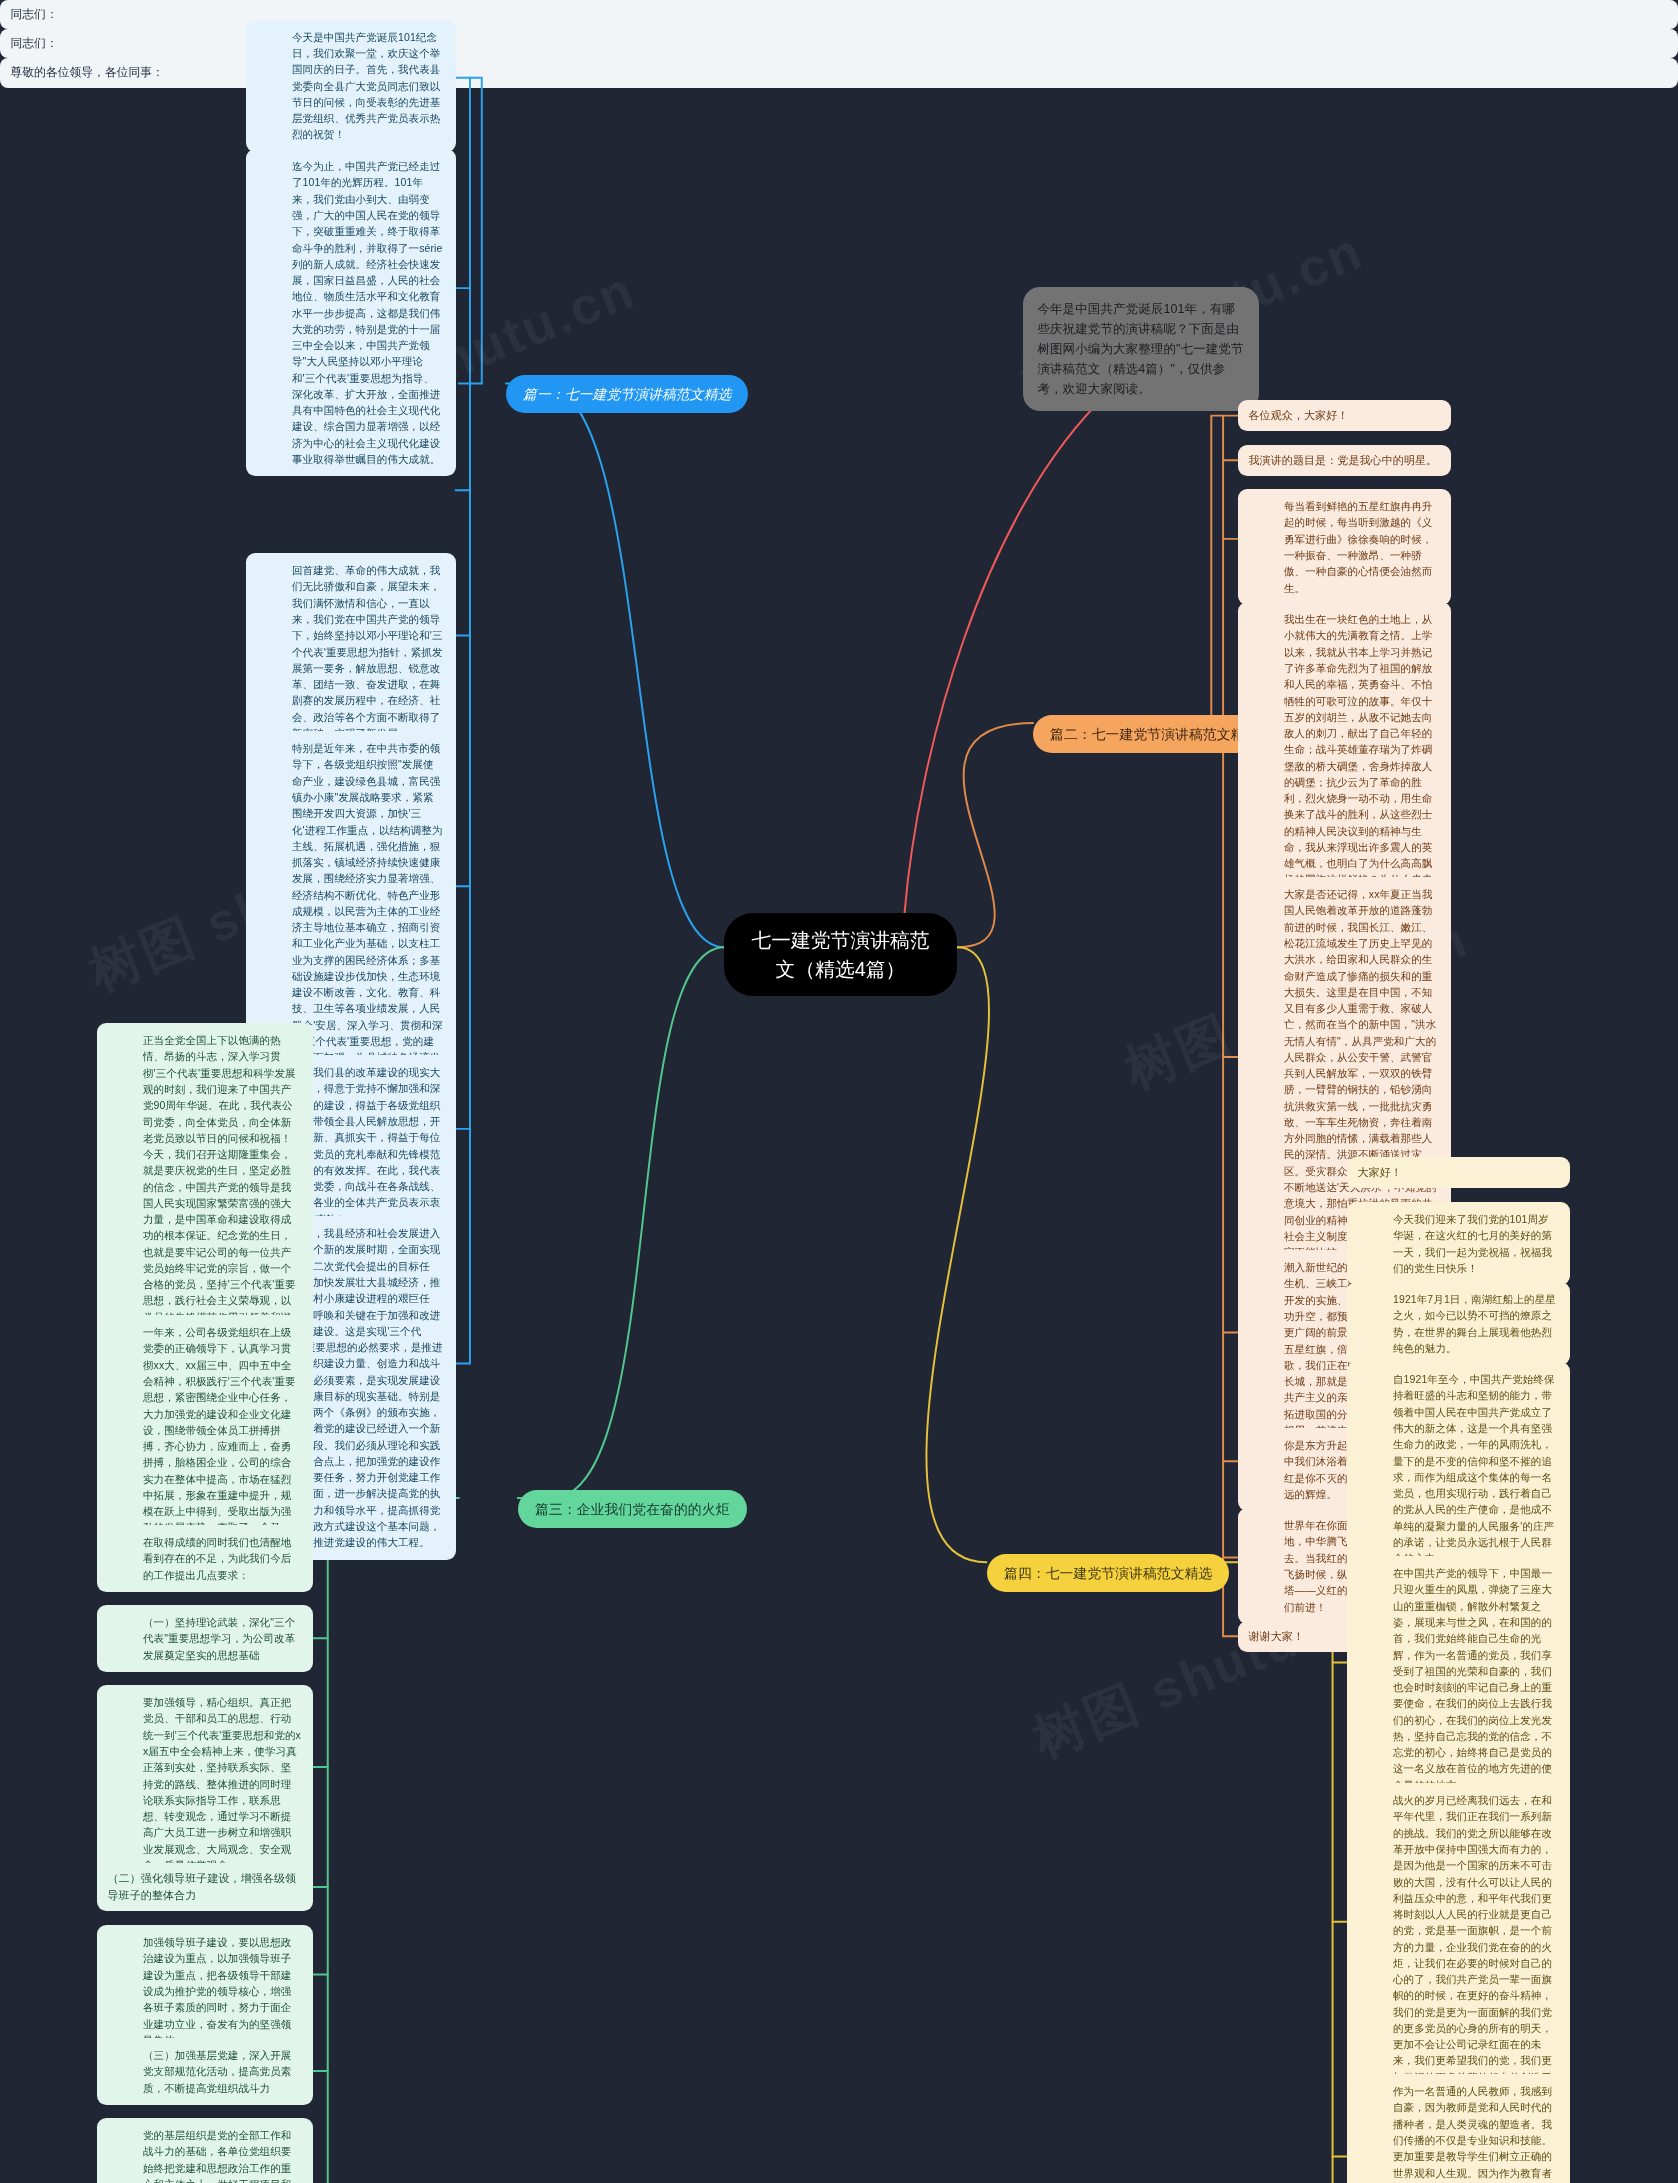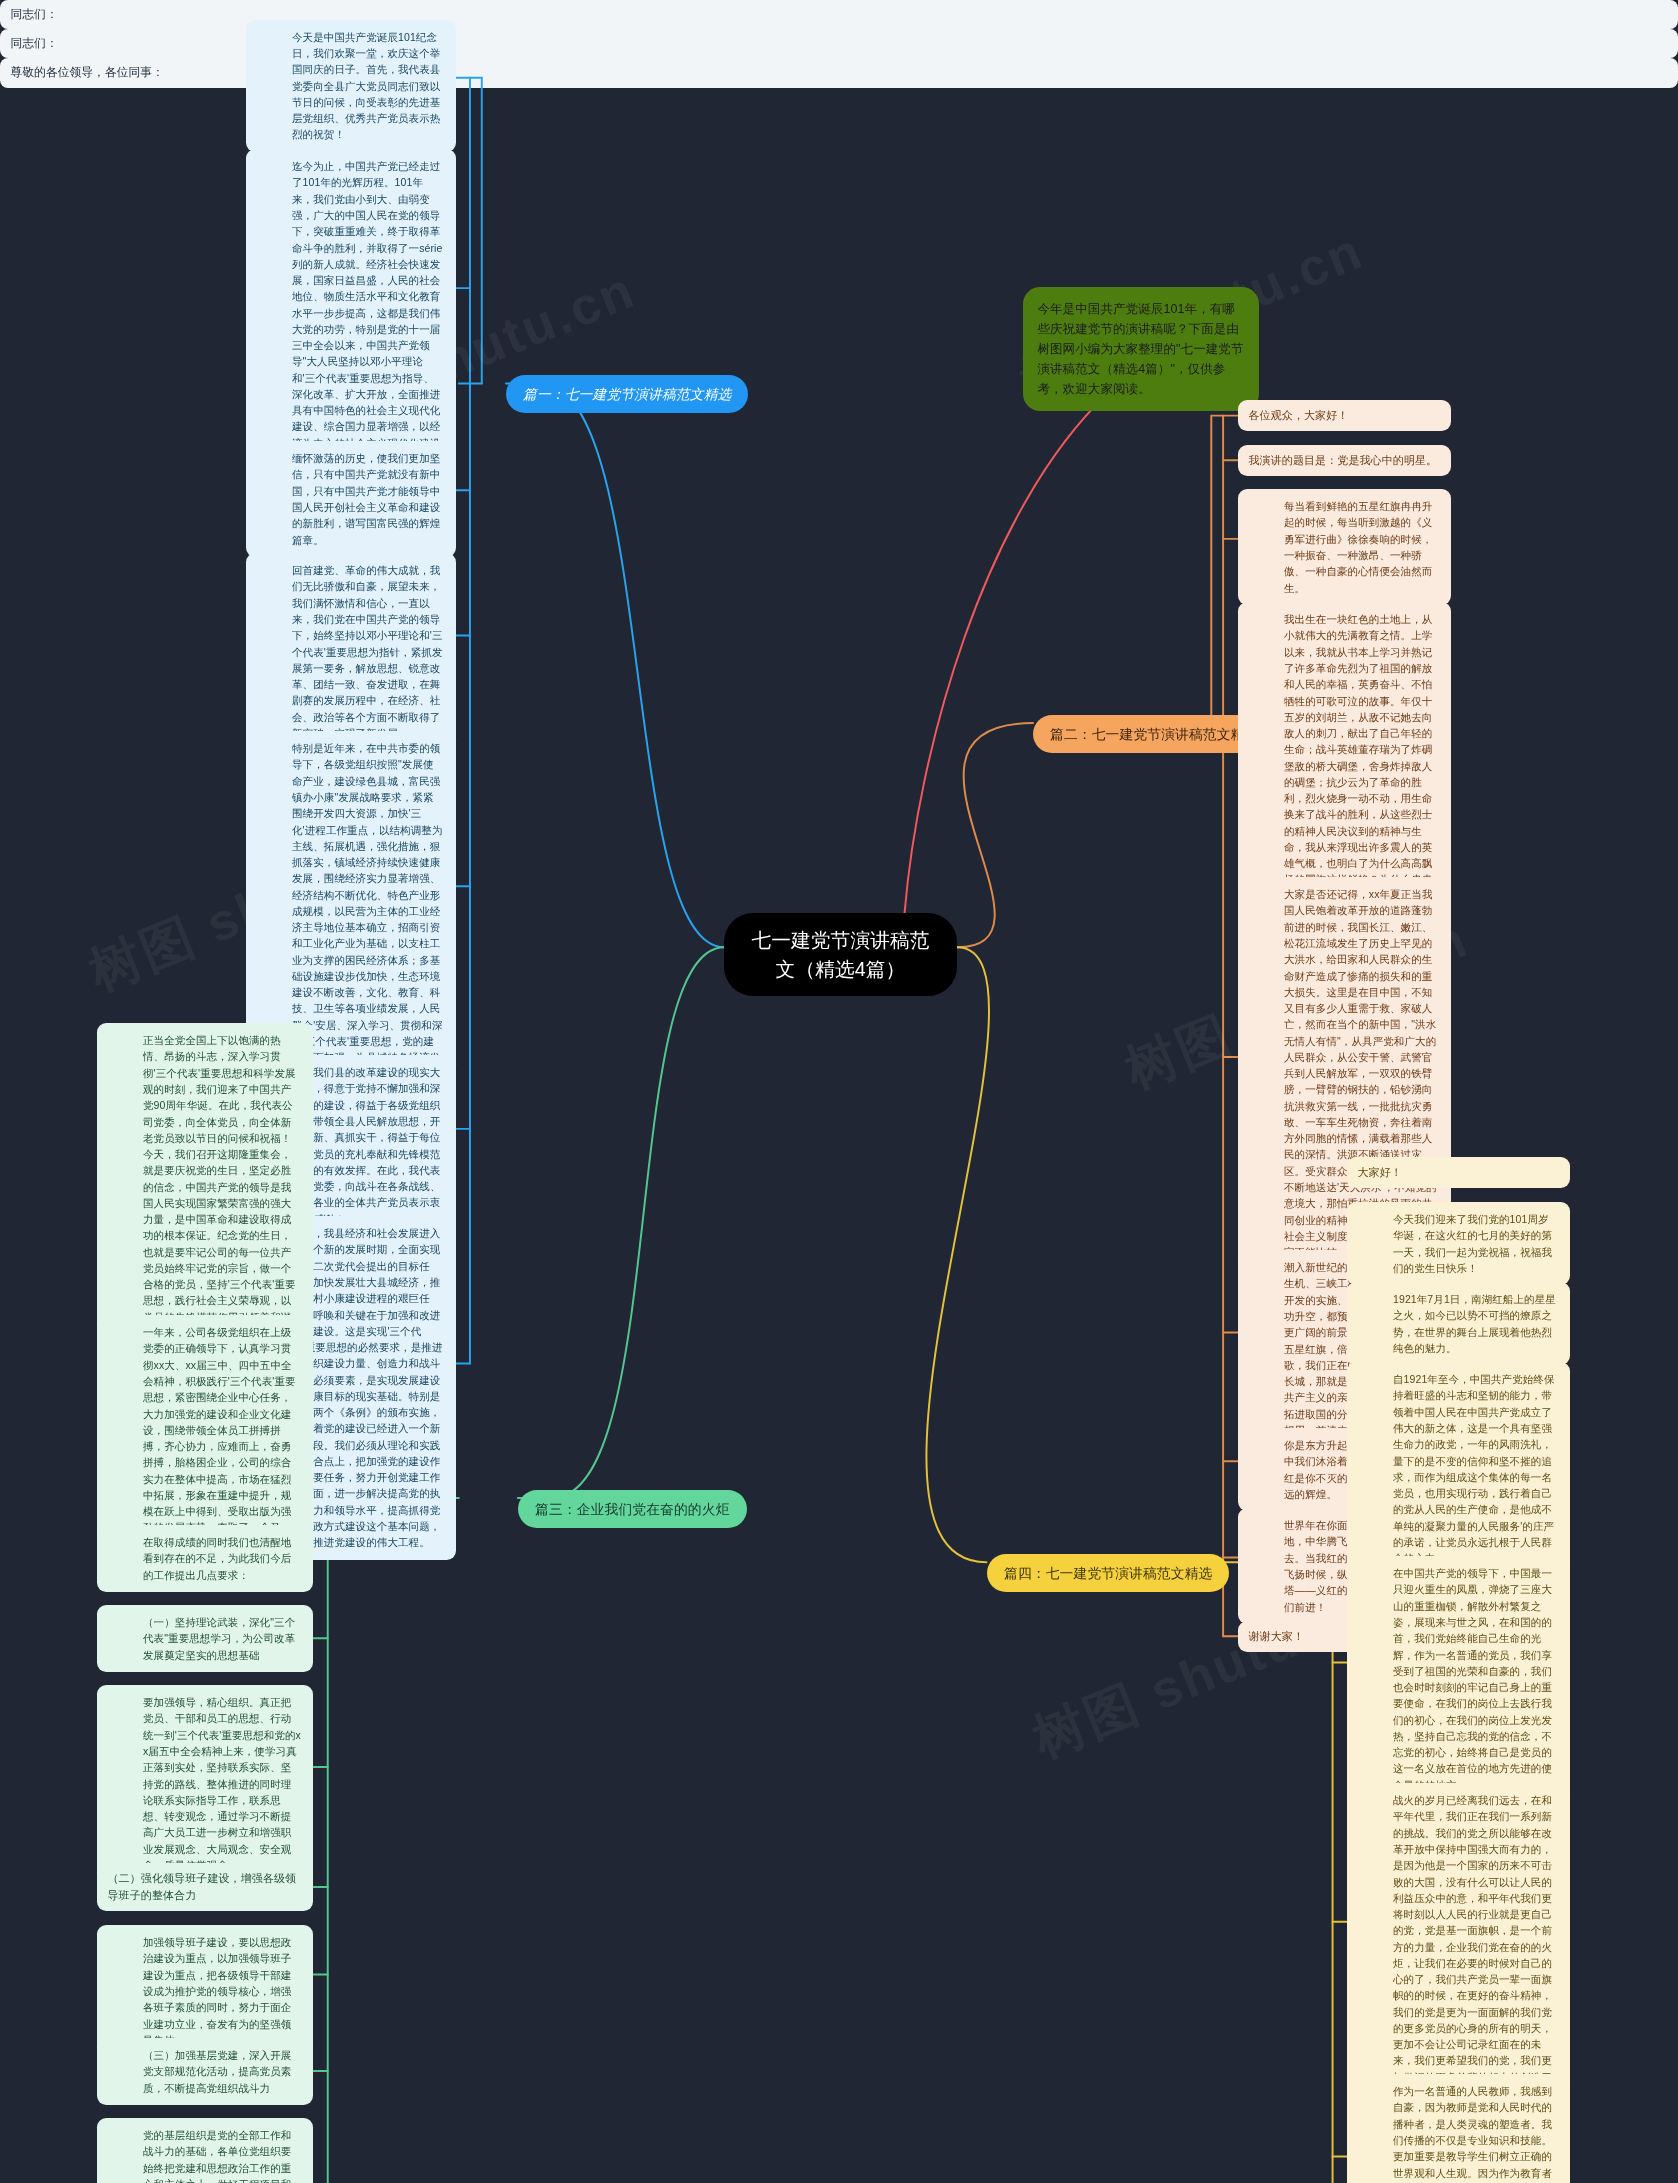--- a/index.html
+++ b/index.html
@@ -60,21 +60,21 @@
     white-space: nowrap;
     color: #13233a;
   }
   .branch.b1 { background: #2196f3; color:#ffffff;font-style:italic; }
   .branch.b2 { background: #f5a55d; color:#3b2410; }
   .branch.b3 { background: #63d69c; color:#13372a; }
   .branch.b4 { background: #f5d23d; color:#3b3310; }
 
   
   .summary {
-    background: #4d7c0f;
+    background: #737373;
     color: #1c1c20;
     font-size: 12.5px;
     border-radius: 17px;
     padding: 11.8px 14.4px;
     line-height: 1.6;
   }
   
   .leaf { font-size: 10.5px; padding-left: 46px; }
   .leaf.c1 { background: #e4f2fb; color: #16465f; }
   .leaf.c2 { background: #fbeade; color: #6a3a13; }
@@ -155,21 +155,20 @@
   <div class="wm" style="left:1010px;top:282px;transform:rotate(-22deg);">树图 shutu.cn</div>
   <div class="wm" style="left:79px;top:872px;transform:rotate(-22deg);">树图 shutu.cn</div>
   <div class="wm" style="left:1115px;top:970px;transform:rotate(-22deg);">树图 shutu.cn</div>
   <div class="wm" style="left:1023px;top:1639px;transform:rotate(-22deg);">树图 shutu.cn</div>
 <div class="node root" style="left:724px;top:913px;width:233px;">七一建党节演讲稿范文（精选4篇）</div>
     <div class="node summary" style="left:1023px;top:287px;width:236px;">今年是中国共产党诞辰101年，有哪些庆祝建党节的演讲稿呢？下面是由树图网小编为大家整理的"七一建党节演讲稿范文（精选4篇）"，仅供参考，欢迎大家阅读。</div>
     <div class="node branch b1" style="left:506px;top:375px;">篇一：七一建党节演讲稿范文精选</div>
     <div class="label-pill" style="left:459px;top:378px;">同志们：</div>
     <div class="node leaf c1" style="left:246px;top:19.7px;width:210px;">今天是中国共产党诞辰101纪念日，我们欢聚一堂，欢庆这个举国同庆的日子。首先，我代表县党委向全县广大党员同志们致以节日的问候，向受表彰的先进基层党组织、优秀共产党员表示热烈的祝贺！</div>
     <div class="node leaf c1" style="left:246px;top:149px;width:210px;">迄今为止，中国共产党已经走过了101年的光辉历程。101年来，我们党由小到大、由弱变强，广大的中国人民在党的领导下，突破重重难关，终于取得革命斗争的胜利，并取得了一série列的新人成就。经济社会快速发展，国家日益昌盛，人民的社会地位、物质生活水平和文化教育水平一步步提高，这都是我们伟大党的功劳，特别是党的十一届三中全会以来，中国共产党领导"大人民坚持以邓小平理论和'三个代表'重要思想为指导、深化改革、扩大开放，全面推进具有中国特色的社会主义现代化建设、综合国力显著增强，以经济为中心的社会主义现代化建设事业取得举世瞩目的伟大成就。</div>
-    <div class="node leaf c1" style="left:246px;top:441px;width:210px;">缅怀激荡的历史，使我们更加坚信，只有中国共产党就没有新中国，只有中国共产党才能领导中国人民开创社会主义革命和建设的新胜利，谱写国富民强的辉煌篇章。</div>
     <div class="node leaf c1" style="left:246px;top:553px;width:210px;">回首建党、革命的伟大成就，我们无比骄傲和自豪，展望未来，我们满怀激情和信心，一直以来，我们党在中国共产党的领导下，始终坚持以邓小平理论和'三个代表'重要思想为指针，紧抓发展第一要务，解放思想、锐意改革、团结一致、奋发进取，在舞剧赛的发展历程中，在经济、社会、政治等各个方面不断取得了新突破、实现了新发展。</div>
     <div class="node leaf c1" style="left:246px;top:731px;width:210px;">特别是近年来，在中共市委的领导下，各级党组织按照"发展使命产业，建设绿色县城，富民强镇办小康"发展战略要求，紧紧围绕开发四大资源，加快'三化'进程工作重点，以结构调整为主线、拓展机遇，强化措施，狠抓落实，镇域经济持续快速健康发展，围绕经济实力显著增强、经济结构不断优化、特色产业形成规模，以民营为主体的工业经济主导地位基本确立，招商引资和工业化产业为基础，以支柱工业为支撑的困民经济体系；多基础设施建设步伐加快，生态环境建设不断改善，文化、教育、科技、卫生等各项业绩发展，人民群众'安居、深入学习、贯彻和深化'三个代表'重要思想，党的建设全面加强，为县域特色经济发展提供了坚强的组织保证。</div>
     <div class="node leaf c1" style="left:246px;top:1055px;width:210px;">纵观我们县的改革建设的现实大变化，得意于党持不懈加强和深沉党的建设，得益于各级党组织团结带领全县人民解放思想，开拓创新、真抓实干，得益于每位共产党员的充札奉献和先锋模范作用的有效发挥。在此，我代表xx县党委，向战斗在各条战线、各行各业的全体共产党员表示衷心的感谢！</div>
     <div class="node leaf c1" style="left:246px;top:1216px;width:210px;">当前，我县经济和社会发展进入了一个新的发展时期，全面实现县十二次党代会提出的目标任务，加快发展壮大县城经济，推进农村小康建设进程的艰巨任务，呼唤和关键在于加强和改进党的建设。这是实现'三个代表'重要思想的必然要求，是推进党组织建设力量、创造力和战斗力的必须要素，是实现发展建设各小康目标的现实基础。特别是中央两个《条例》的颁布实施，标志着党的建设已经进入一个新的阶段。我们必须从理论和实践的结合点上，把加强党的建设作为首要任务，努力开创党建工作新局面，进一步解决提高党的执政能力和领导水平，提高抓得党的执政方式建设这个基本问题，全面推进党建设的伟大工程。</div>
     <div class="node branch b2" style="left:1033px;top:715px;">篇二：七一建党节演讲稿范文精选</div>
     <div class="node leaf c2 small" style="left:1238px;top:400px;width:213px;">各位观众，大家好！</div>
     <div class="node leaf c2 small" style="left:1238px;top:445px;width:213px;">我演讲的题目是：党是我心中的明星。</div>
     <div class="node leaf c2" style="left:1238px;top:489px;width:213px;">每当看到鲜艳的五星红旗冉冉升起的时候，每当听到激越的《义勇军进行曲》徐徐奏响的时候，一种振奋、一种激昂、一种骄傲、一种自豪的心情便会油然而生。</div>
     <div class="node leaf c2" style="left:1238px;top:602px;width:213px;">我出生在一块红色的土地上，从小就伟大的先满教育之情。上学以来，我就从书本上学习并熟记了许多革命先烈为了祖国的解放和人民的幸福，英勇奋斗、不怕牺牲的可歌可泣的故事。年仅十五岁的刘胡兰，从敌不记她去向敌人的刺刀，献出了自己年轻的生命；战斗英雄董存瑞为了炸碉堡敌的桥大碉堡，舍身炸掉敌人的碉堡；抗少云为了革命的胜利，烈火烧身一动不动，用生命换来了战斗的胜利，从这些烈士的精神人民决议到的精神与生命，我从来浮现出许多震人的英雄气概，也明白了为什么高高飘扬的国旗这样鲜艳？为什么冉冉升起的朝阳这样鲜红？</div>
     <div class="node leaf c2" style="left:1238px;top:877px;width:213px;">大家是否还记得，xx年夏正当我国人民饱着改革开放的道路蓬勃前进的时候，我国长江、嫩江、松花江流域发生了历史上罕见的大洪水，给田家和人民群众的生命财产造成了惨痛的损失和的重大损失。这里是在目中国，不知又目有多少人重需于救、家破人亡，然而在当个的新中国，"洪水无情人有情"，从具严党和广大的人民群众，从公安干警、武警官兵到人民解放军，一双双的铁臂膀，一臂臂的钢扶的，铅钞湧向抗洪救灾第一线，一批批抗灾勇敢、一车车生死物资，奔往着南方外同胞的情愫，满载着那些人民的深情。洪源不断涌送过灾区。受灾群众重建的成就，来源不断地送达'天大洪水'，不知觉的意境大，那怕重抗洪的风雨的共同创业的精神，自信"历史记锁，社会主义制度的优越性是我们做家不能比较，只有中国共产党，只要宏大领导起灾可建一义红的党旗永远激励着中国的</div>

